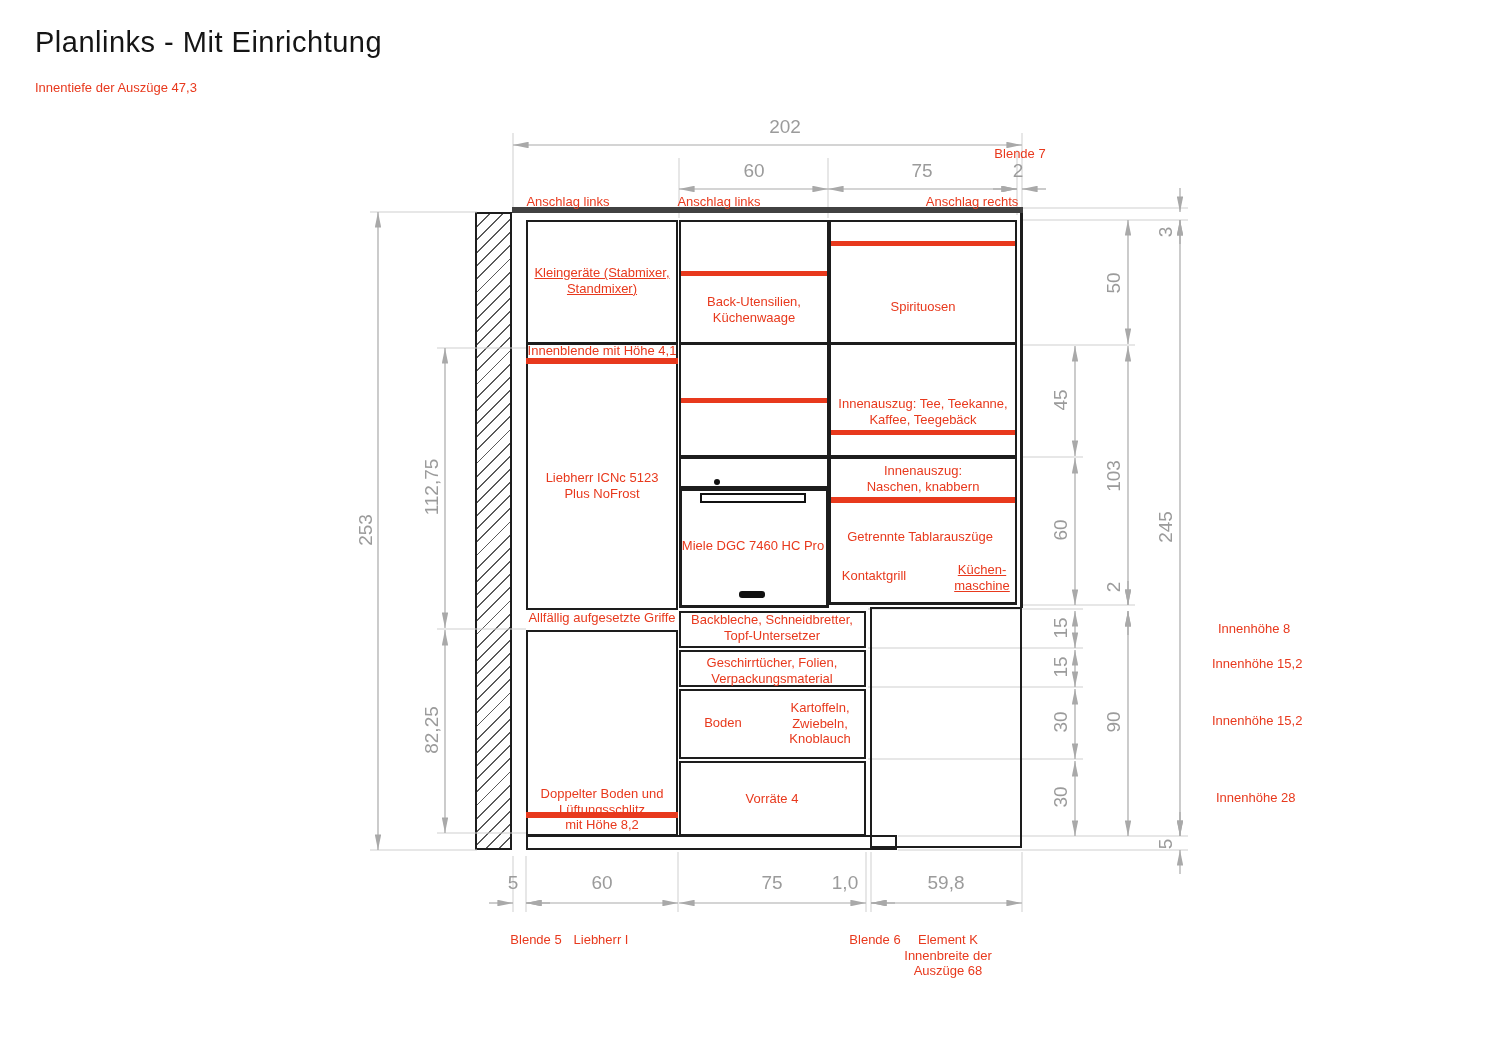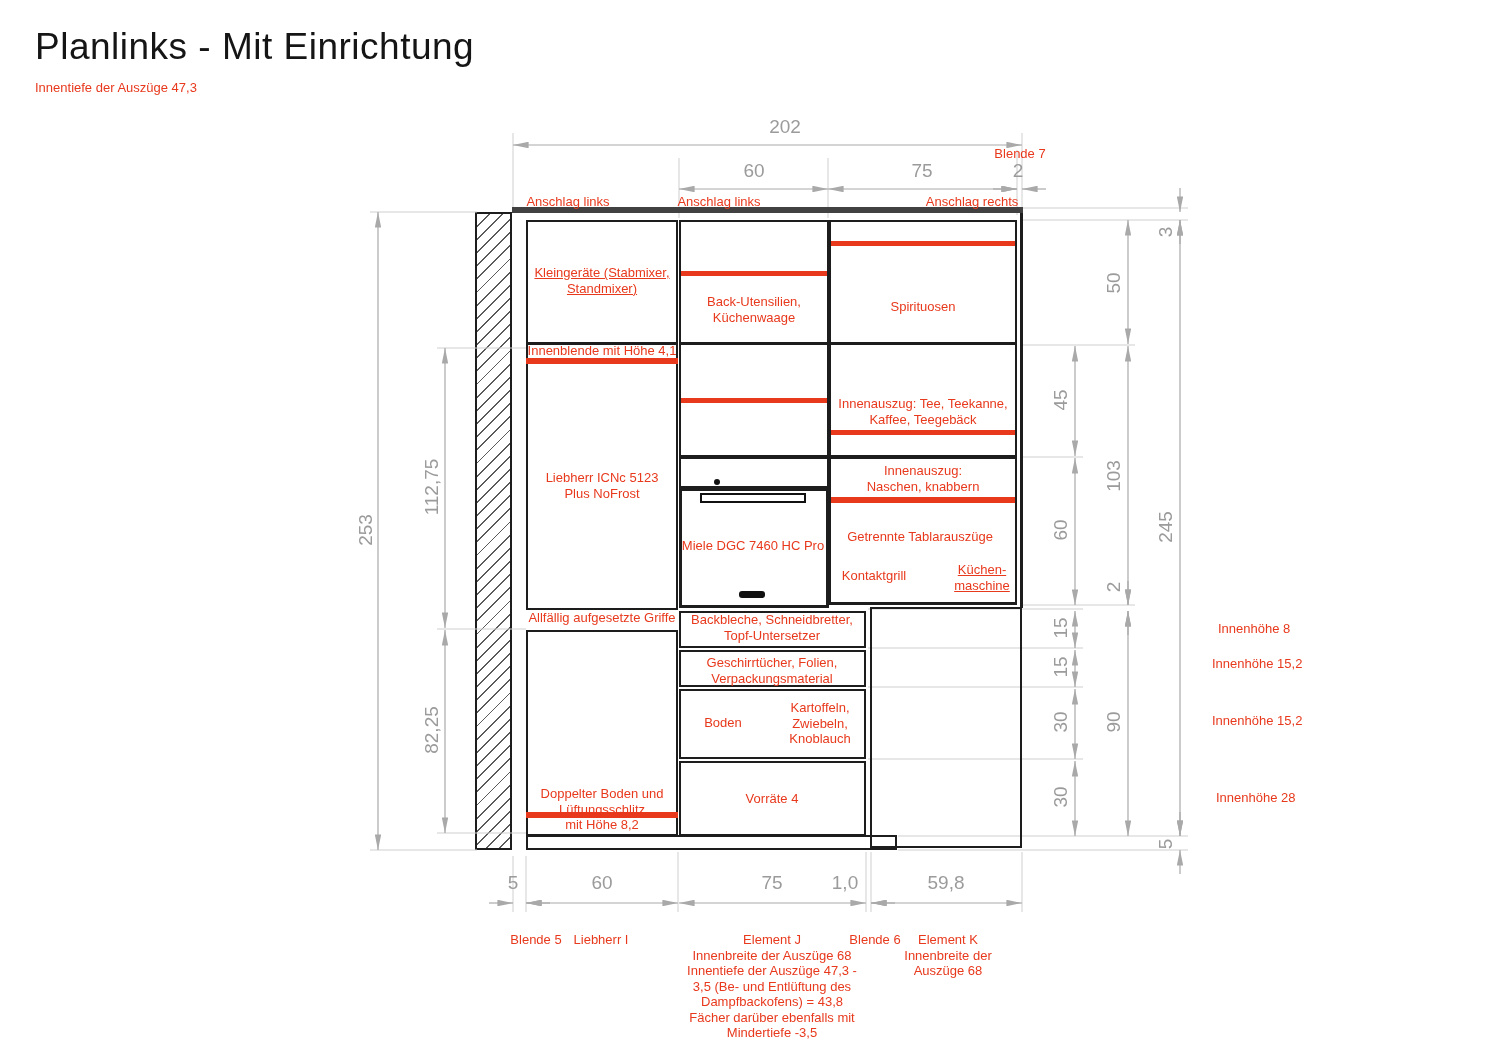--- a/index.html
+++ b/index.html
@@ -11,21 +11,21 @@
   .box { position:absolute; border:2px solid #1d1d1d; background:transparent; box-sizing:border-box; }
   .redbar { position:absolute; background:#e8391d; }
   .rlabel { position:absolute; color:#e8391d; font-size:13px; line-height:15.5px;
             text-align:center; transform:translateX(-50%); white-space:pre-line; z-index:6; }
   .rlabel-l { position:absolute; color:#e8391d; font-size:13px; line-height:15.5px;
               text-align:left; white-space:pre-line; z-index:6; }
   .hdim { position:absolute; color:#9b9b9b; font-size:19px; transform:translateX(-50%); z-index:5; }
   .vdim { position:absolute; color:#9b9b9b; font-size:19px; width:90px; text-align:center;
           margin-left:-45px; margin-top:-12px; transform:rotate(-90deg); z-index:5; }
   .blackline { position:absolute; background:#1d1d1d; }
-  #title { position:absolute; left:35px; top:26px; font-size:37px; color:#151515; letter-spacing:0.5px; }
+  #title { position:absolute; left:35px; top:26px; font-size:29px; color:#151515; letter-spacing:0.5px; }
   #subtitle { position:absolute; left:35px; top:80px; font-size:13px; color:#e8391d; }
   #hatch {
     position:absolute; left:475px; top:212px; width:37px; height:638px;
     border:2px solid #1d1d1d; box-sizing:border-box;
     background:repeating-linear-gradient(135deg, transparent 0 8px, #5a5a5a 8px 9.3px);
   }
   svg { position:absolute; left:0; top:0; z-index:1; pointer-events:none; }
   .box, .redbar, .blackline { z-index:2; }
   .mdetail { z-index:4; }
 </style>
@@ -186,27 +186,20 @@
   <div class="rlabel" style="left:972px; top:194px;">Anschlag rechts</div>
   <div class="rlabel" style="left:1020px; top:146px;">Blende 7</div>
 
   <div class="rlabel-l" style="left:1218px; top:621px;">Innenhöhe 8</div>
   <div class="rlabel-l" style="left:1212px; top:656px;">Innenhöhe 15,2</div>
   <div class="rlabel-l" style="left:1212px; top:713px;">Innenhöhe 15,2</div>
   <div class="rlabel-l" style="left:1216px; top:790px;">Innenhöhe 28</div>
 
   <div class="rlabel" style="left:520px; top:932px;margin-left:16px;">Blende 5</div>
   <div class="rlabel" style="left:601px; top:932px;">Liebherr I</div>
-  <div class="rlabel" style="left:772px; top:932px;">Element J
-Innenbreite der Auszüge 68
-Innentiefe der Auszüge 47,3 -
-3,5 (Be- und Entlüftung des
-Dampfbackofens) = 43,8
-Fächer darüber ebenfalls mit
-Mindertiefe -3,5</div>
   <div class="rlabel" style="left:875px; top:932px;">Blende 6</div>
   <div class="rlabel" style="left:948px; top:932px;">Element K
 Innenbreite der
 Auszüge 68</div>
 
   <div class="hdim" style="left:785px; top:116px;">202</div>
   <div class="hdim" style="left:754px; top:160px;">60</div>
   <div class="hdim" style="left:922px; top:160px;">75</div>
   <div class="hdim" style="left:1018px; top:160px;">2</div>
 

